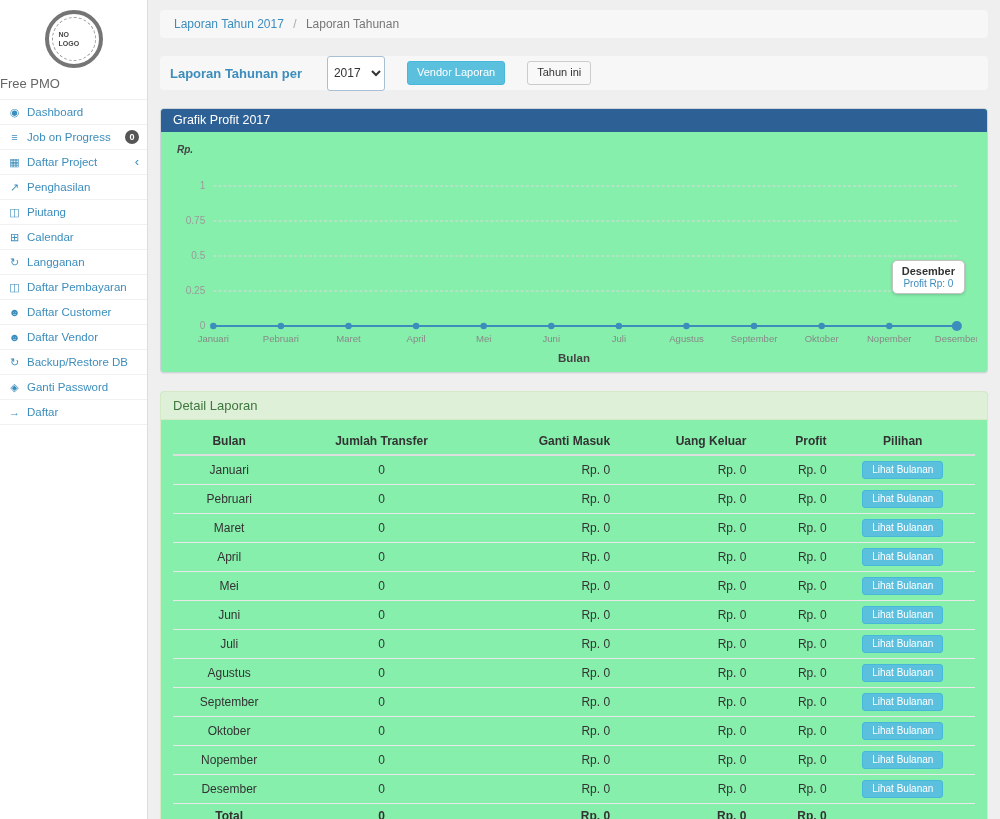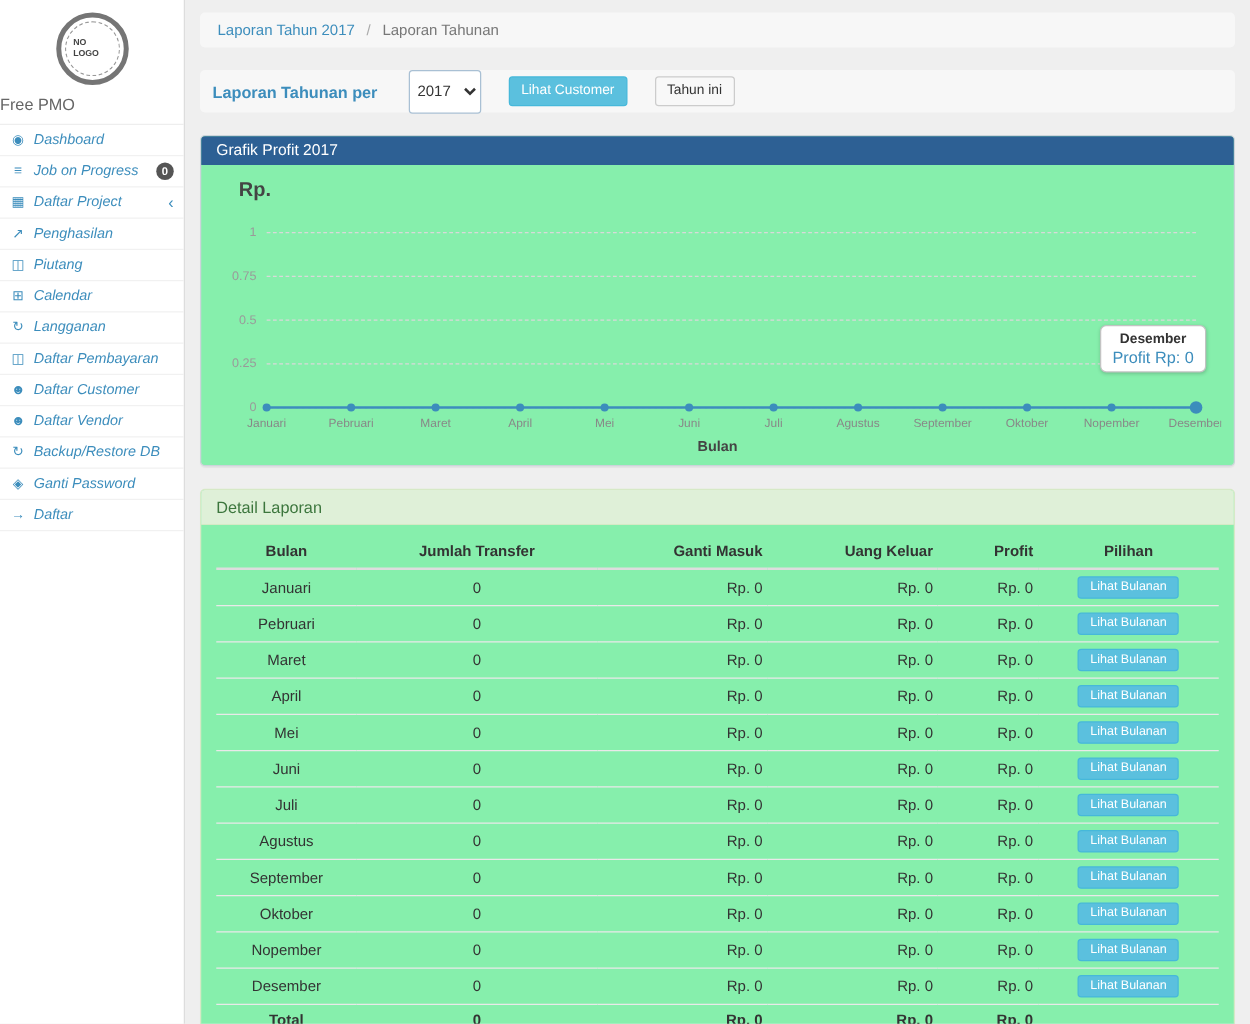--- a/index.html
+++ b/index.html
@@ -24,21 +24,21 @@
   }
   .logo-text { font-size:7px; font-weight:bold; color:#444; line-height:1.3; width:30px; }
   .brand { font-size:13px; color:#666; }
   .menu { border-top:1px solid #eee; display:block; }
   .menu-item {
     display:flex; align-items:center; gap:6px; padding:5px 8px;
     border-bottom:1px solid #f1f1f1; color:#3c8dbc; font-size:11.5px;
     text-decoration:none; cursor:pointer; line-height:14px;
   }
   .mi-icon { width:13px; text-align:center; font-size:11px; flex-shrink:0; }
-  .mi-label { white-space:nowrap;font-style:italic; }
+  .mi-label { white-space:nowrap; }
   .mi-badge {
     margin-left:auto; background:#555; color:#fff; border-radius:50%;
     min-width:14px; height:14px; line-height:14px; text-align:center;
     font-size:9px; font-weight:bold;
   }
   .mi-chevron { margin-left:auto; color:#3c8dbc; font-size:13px; line-height:10px; }
 
   
   .content { flex:1; padding:10px 12px 0; }
 
@@ -76,30 +76,30 @@
     background:#2d6094; color:#fff; padding:4px 12px; border-bottom:1px solid #2d6094;
   }
   .detail-panel { border-color:#d6e9c6; }
   .detail-panel .panel-heading {
     background:#dff0d8; color:#3c763d; font-size:13px; padding:6px 12px;
     border-bottom:1px solid #d6e9c6;
   }
 
   
   .chart-body { position:relative; padding:8px 10px 8px; height:240px; }
-  .y-unit { position:absolute; left:30px; top:12px; font-weight:bold; font-size:16px; color:#444; }
+  .y-unit { position:absolute; left:16px; top:12px; font-weight:bold; font-size:10px; color:#444;font-style:italic; }
   #chart-svg { display:block; width:100%; height:196px; margin-top:16px; }
   .x-axis-title { text-align:center; font-weight:bold; font-size:11.5px; color:#444; }
   .chart-tooltip {
     position:absolute; right:22px; top:128px; background:#fff;
     border:1px solid #c3c3c3; border-radius:5px; padding:4px 9px;
     text-align:center; box-shadow:0 1px 3px rgba(0,0,0,.18); min-width:50px;
   }
   .tt-title { font-size:11px; font-weight:bold; color:#333; }
-  .tt-value { font-size:13px; color:#3c8dbc; margin-top:1px; white-space:nowrap; }
+  .tt-value { font-size:10px; color:#3c8dbc; margin-top:1px; white-space:nowrap; }
 
   
   .detail-body { padding:8px 12px 10px; }
   table.report { width:100%; border-collapse:collapse; font-size:12px; }
   .report th { font-weight:bold; color:#333; padding:6px 4px; border-bottom:2px solid #ddd; }
   .report td { padding:5px 4px; border-bottom:1px solid #e9e9e9; color:#333; }
   .report tr.total-row td { border-bottom:none; font-weight:bold; }
   .report th:nth-child(1){width:14%} .report th:nth-child(2){width:24%}
   .report th:nth-child(3){width:17%} .report th:nth-child(4){width:17%}
   .report th:nth-child(5){width:10%} .report th:nth-child(6){width:18%}
@@ -179,21 +179,21 @@
 
     <div class="breadcrumb-bar">
       <a>Laporan Tahun 2017</a>
       <span class="sep">/</span>
       <span class="current">Laporan Tahunan</span>
     </div>
 
     <div class="filter-bar">
       <span class="filter-label">Laporan Tahunan per</span>
       <select class="year" id="year-select"><option>2017</option></select>
-      <button class="btn btn-info">Lihat Customer</button>
+      <button class="btn btn-info">Vendor Laporan</button>
       <button class="btn">Tahun ini</button>
     </div>
 
     <div class="panel chart-panel">
       <div class="panel-heading">Grafik Profit 2017</div>
       <div class="chart-body">
         <div class="y-unit">Rp.</div>
         <svg id="chart-svg" preserveAspectRatio="none" viewBox="0 0 800 196">
             <line x1="42" x2="780" y1="170" y2="170" stroke="#d9d9d9" stroke-width="1" stroke-dasharray="3,2"></line>
             <text x="34" y="173" text-anchor="end" fill="#9a9a9a" font-size="10" font-family="Liberation Sans, sans-serif">0</text>

